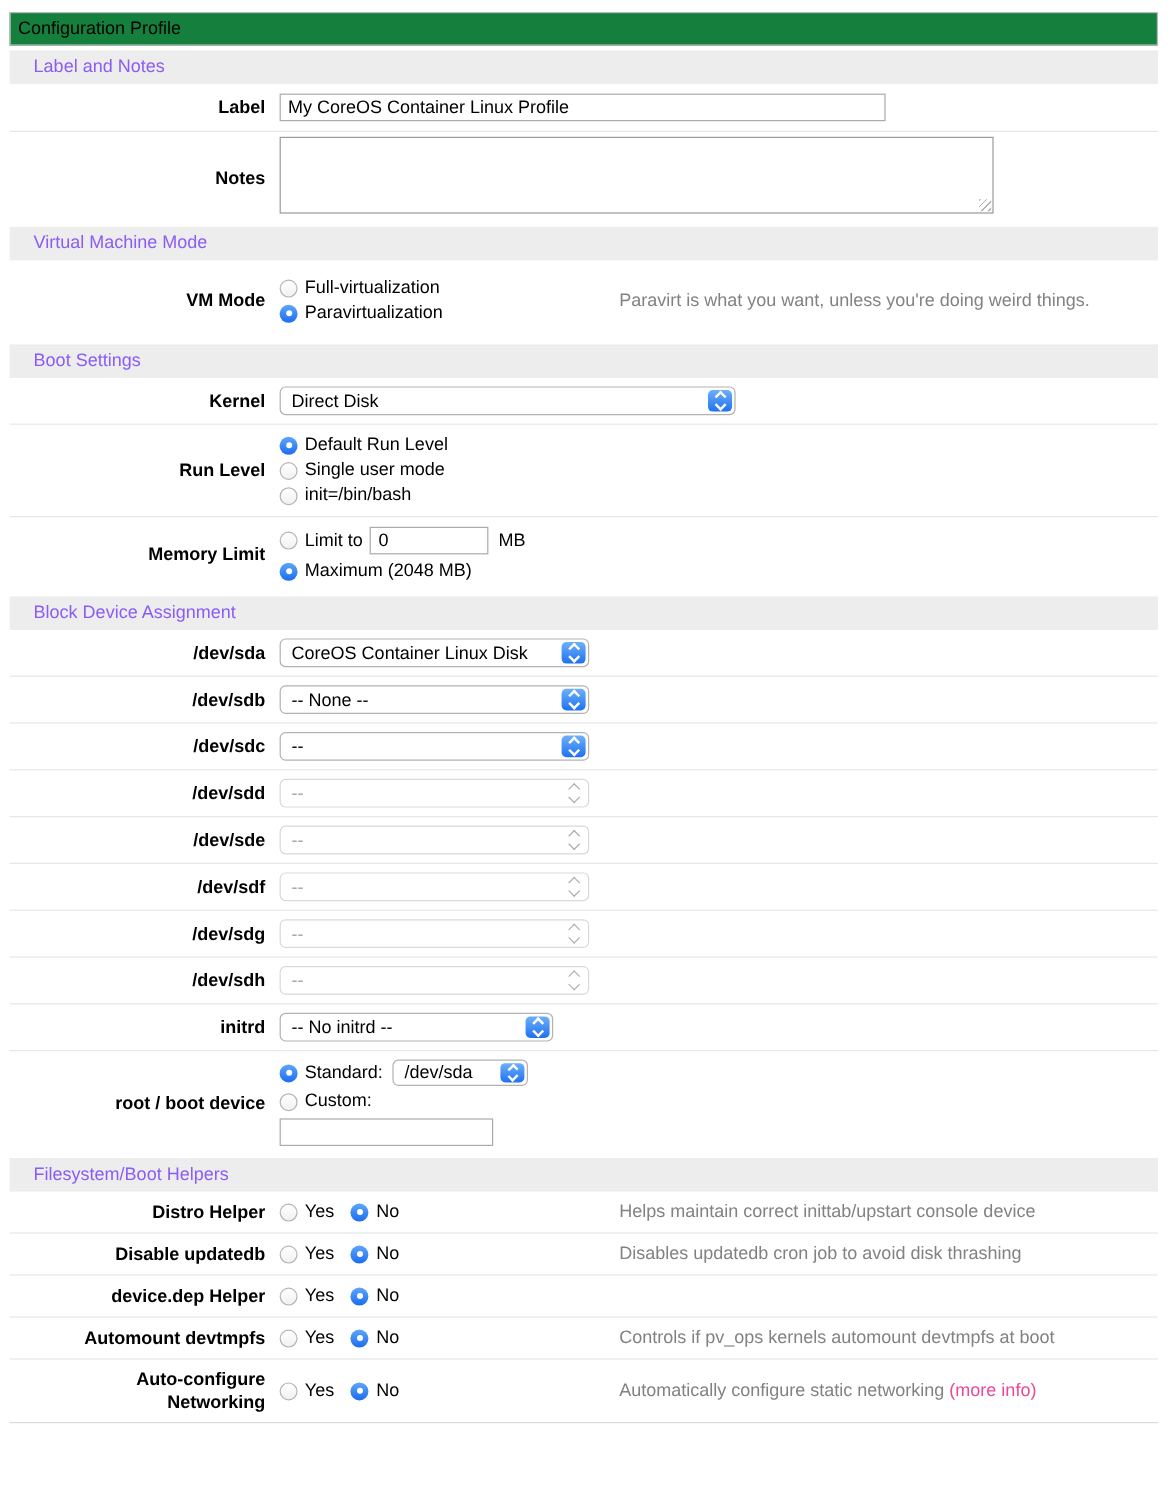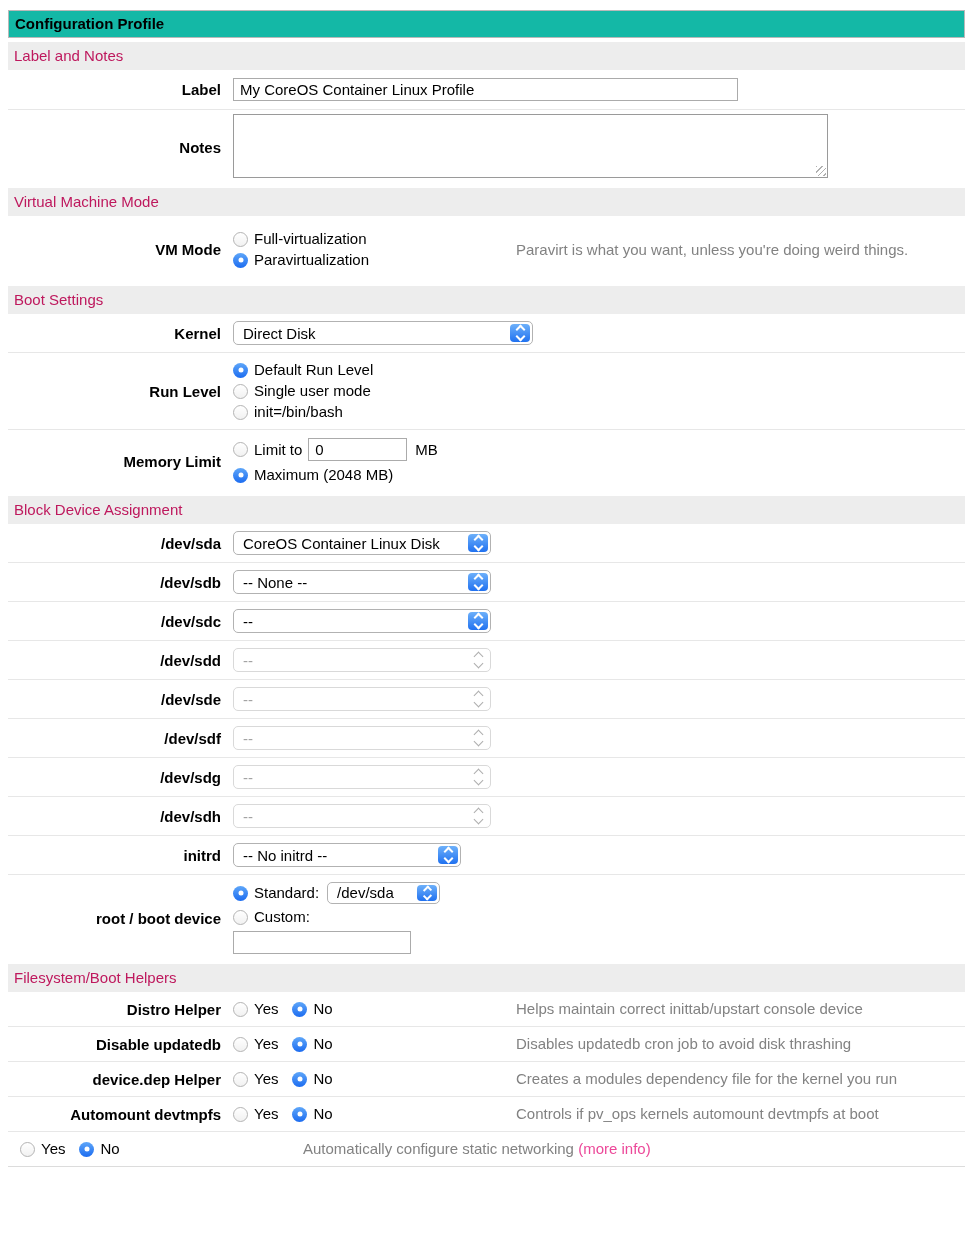--- a/index.html
+++ b/index.html
@@ -1,23 +1,23 @@
 <!DOCTYPE html>
 <html><head>
 <meta charset="utf-8">
 <style>
   * { box-sizing: border-box; }
   html,body { margin:0; padding:0; background:#fff; }
   body { font-family:"Liberation Sans", sans-serif; font-size:15px; color:#000; }
   .page { width:978px; height:1251px; padding:10px 13px 0 8px; overflow:hidden; }
 
-  .hdr { height:28px; line-height:26px; background:#14b8a6; border:1px solid #b9b9b9;
-         font-weight:bold; padding-left:6px; }
-  .band { height:28px; line-height:28px; background:#ededed; padding-left:6px;
-          margin-top:3px; color:#be185d; }
+  .hdr { height:28px; line-height:26px; background:#15803d; border:1px solid #b9b9b9;
+         font-weight:normal; padding-left:6px; }
+  .band { height:28px; line-height:28px; background:#ededed; padding-left:20px;
+          margin-top:3px; color:#8b5cf6; }
   .hdr + .band { margin-top:4px; }
 
   .row { display:flex; align-items:center; }
   .row + .row { border-top:1px solid #e7e7e7; }
   .band + .row { border-top:none; }
   .lbl { width:213px; flex-shrink:0; text-align:right; font-weight:bold; line-height:19px; }
   .ctl { margin-left:12px; }
   .ctl.fixed { width:283px; flex-shrink:0; }
   .help { flex:1; color:#828282; line-height:20px; padding-right:6px; max-width:462px; }
   .help a { color:#ec4899; text-decoration:none;text-align:center; }
@@ -56,21 +56,21 @@
          background:linear-gradient(#6db0fa,#2071f0); display:flex; flex-direction:column;
          align-items:center; justify-content:center; }
   .chv { display:block; width:7px; height:7px; border-style:solid; border-color:#fff;
          border-width:2px 2px 0 0; }
   .chv.up { transform:rotate(-45deg); margin-bottom:0px; margin-top:2px; }
   .chv.dn { transform:rotate(135deg); margin-top:0px; margin-bottom:2px; }
   .sel.dis { border-color:#d9d9d9; color:#a3a3a3; }
   .sel.dis .stepper { background:none; }
   .sel.dis .chv { border-color:#aeaeae; border-width:1.5px 1.5px 0 0; }
 
-  .w348 { width:300px; } .w258 { width:258px;text-align:right; } .w228 { width:228px; }
+  .w348 { width:380px; } .w258 { width:258px;text-align:right; } .w228 { width:228px; }
   .w113 { width:113px; height:22px; }
 
   .mb { margin-left:8px; }
   .stack { display:flex; flex-direction:column; justify-content:center; }
   .narrow-lbl { display:inline-block; max-width:118px; }
 
   .hr { border-top:1px solid #dcdcdc; }
 </style>
 </head>
 <body>
@@ -297,35 +297,35 @@
   </div>
 
   <div class="row pad-s">
     <div class="lbl">device.dep Helper</div>
     <div class="ctl fixed optline">
       <span class="rad off"></span>
         <span class="optlbl">Yes</span>
       <span class="rad on"></span>
         <span class="optlbl">No</span>
     </div>
-    <div class="help">Creates a modules dependency file for the kernel you run</div>
   </div>
 
   <div class="row pad-s">
     <div class="lbl">Automount devtmpfs</div>
     <div class="ctl fixed optline">
       <span class="rad off"></span>
         <span class="optlbl">Yes</span>
       <span class="rad on"></span>
         <span class="optlbl">No</span>
     </div>
     <div class="help">Controls if pv_ops kernels automount devtmpfs at boot</div>
   </div>
 
   <div class="row pad-s">
+    <div class="lbl"><span class="narrow-lbl">Auto-configure Networking</span></div>
     <div class="ctl fixed optline">
       <span class="rad off"></span>
         <span class="optlbl">Yes</span>
       <span class="rad on"></span>
         <span class="optlbl">No</span>
     </div>
     <div class="help">
       <span>Automatically configure static networking</span>
       <a href="#">(more info)</a>
     </div>

